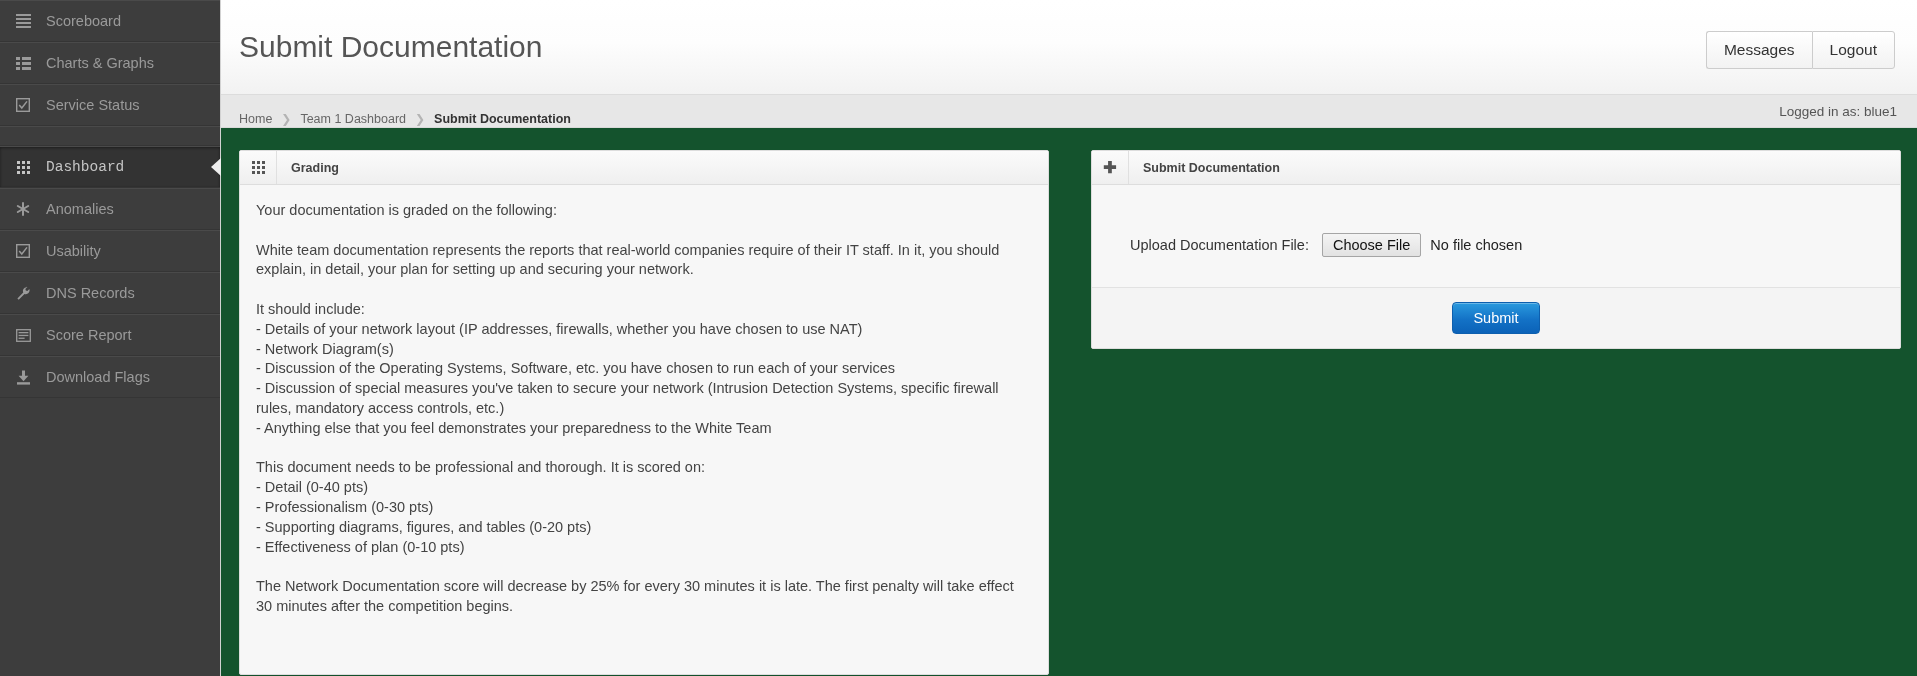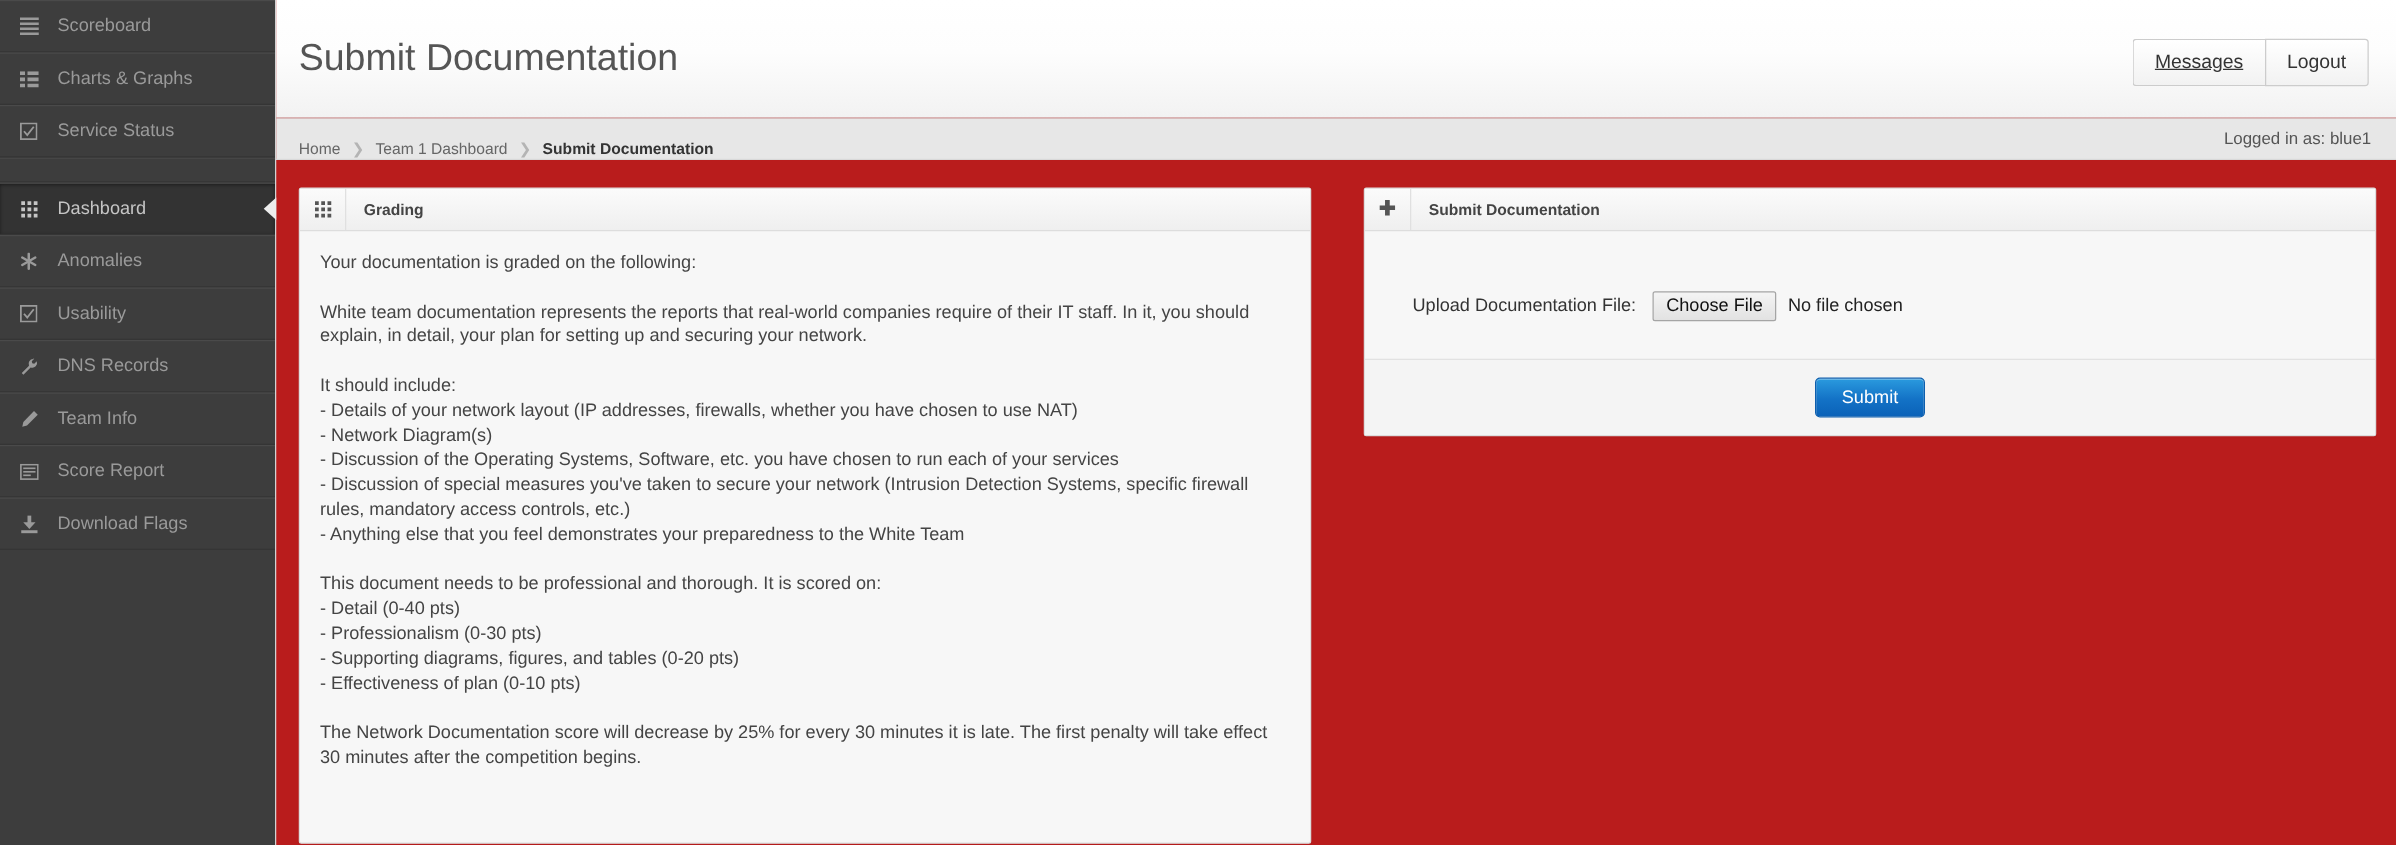--- a/index.html
+++ b/index.html
@@ -45,20 +45,21 @@
   .nav-item .nav-ico {
     width: 46px; flex: none;
     display: flex; align-items: center; justify-content: center;
     color: #9a9a9a;
   }
   .nav-item .nav-lbl { white-space: nowrap; }
   .nav-item.is-active {
     background: #333333;
     color: #c5c5c5;
     box-shadow: inset 0 1px 3px rgba(0,0,0,.45);
+    font-family: Liberation Mono, monospace;
   }
   .nav-item.is-active .nav-ico { color: #c5c5c5; }
   .nav-item.is-active::after {
     content: ""; position: absolute; right: -1px; top: 50%;
     margin-top: -9px;
     border-top: 9px solid transparent;
     border-bottom: 9px solid transparent;
     border-right: 10px solid #ededed;
   }
   .nav-spacer {
@@ -72,21 +73,21 @@
   .ico-dots { display: grid; grid-template-columns: repeat(3, 3px); gap: 2px; }
   .ico-dots i { width: 3px; height: 3px; background: currentColor; display: block; }
   .ico-list { width: 15px; }
   .ico-list i { display:block; height:2px; background: currentColor; margin-bottom: 2px; }
   .ico-list i:last-child { margin-bottom: 0; }
 
   
   #main {
     position: absolute; left: 220px; top: 0;
     width: 1697px; height: 676px;
-    background: #b91c1c;
+    background: #14532d;
     border-left: 1px solid #d2d2d2;
   }
   #topbar {
     height: 95px;
     background: linear-gradient(to bottom, #ffffff 0%, #fdfdfd 45%, #f2f2f2 100%);
     border-bottom: 1px solid #dcdcdc;
     position: relative;
     display: flex; align-items: center;
   }
   #page-title {
@@ -99,21 +100,21 @@
   }
   .btn-group-btn {
     background: linear-gradient(to bottom, #ffffff 0%, #f2f2f2 100%);
     border: 1px solid #cccccc;
     color: #333;
     font-size: 15.5px;
     padding: 9px 17px;
     cursor: pointer;
     white-space: nowrap;
   }
-  .btn-group-btn:first-child { border-radius: 3px 0 0 3px; border-right: none; text-decoration: underline; }
+  .btn-group-btn:first-child { border-radius: 3px 0 0 3px; border-right: none; }
   .btn-group-btn:last-child { border-radius: 0 3px 3px 0; }
 
   #breadcrumbbar {
     height: 33px;
     background: #e7e7e7;
     border-bottom: 1px solid #d9d9d9;
     display: flex; align-items: center;
     position: relative;
     padding: 0 20px 0 18px;
   }
@@ -295,28 +296,20 @@
 
   <div class="nav-item">
     <span class="nav-ico">
       <svg width="15" height="15" viewBox="0 0 15 15" aria-hidden="true">
         <path d="M10.6 1.2a3.8 3.8 0 0 0-3.4 5.4L1.4 12.4l1.3 1.3 5.8-5.8a3.8 3.8 0 0 0 4.9-4.9l-2 2-1.6-.4-.4-1.6 2-2a3.8 3.8 0 0 0-0.8-0.2z" fill="currentColor"></path>
       </svg>
     </span>
     <span class="nav-lbl">DNS Records</span>
   </div>
 
-  <div class="nav-item">
-    <span class="nav-ico">
-      <svg width="15" height="15" viewBox="0 0 15 15" aria-hidden="true">
-        <path d="M11.2 0.8l3 3-8.6 8.6-3.8 0.9 0.9-3.8z" fill="currentColor"></path>
-      </svg>
-    </span>
-    <span class="nav-lbl">Team Info</span>
-  </div>
 
   <div class="nav-item">
     <span class="nav-ico">
       <svg width="15" height="13" viewBox="0 0 15 13" aria-hidden="true">
         <rect x="0.7" y="0.7" width="13.6" height="11.6" fill="none" stroke="currentColor" stroke-width="1.3"></rect>
         <rect x="2.6" y="3" width="9.8" height="1.3" fill="currentColor"></rect>
         <rect x="2.6" y="5.8" width="9.8" height="1.3" fill="currentColor"></rect>
         <rect x="2.6" y="8.6" width="6" height="1.3" fill="currentColor"></rect>
       </svg>
     </span>

